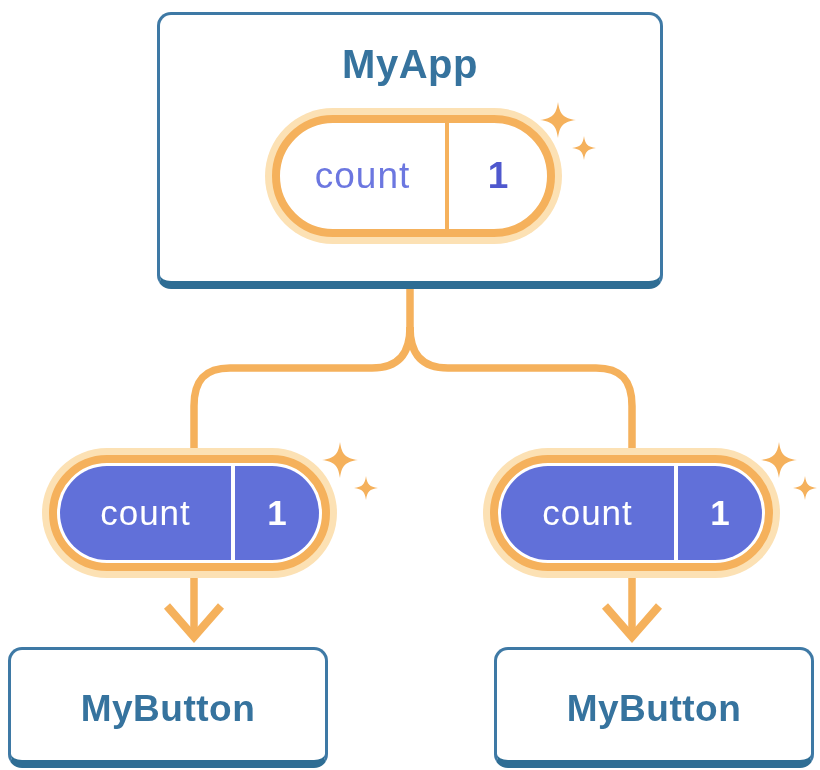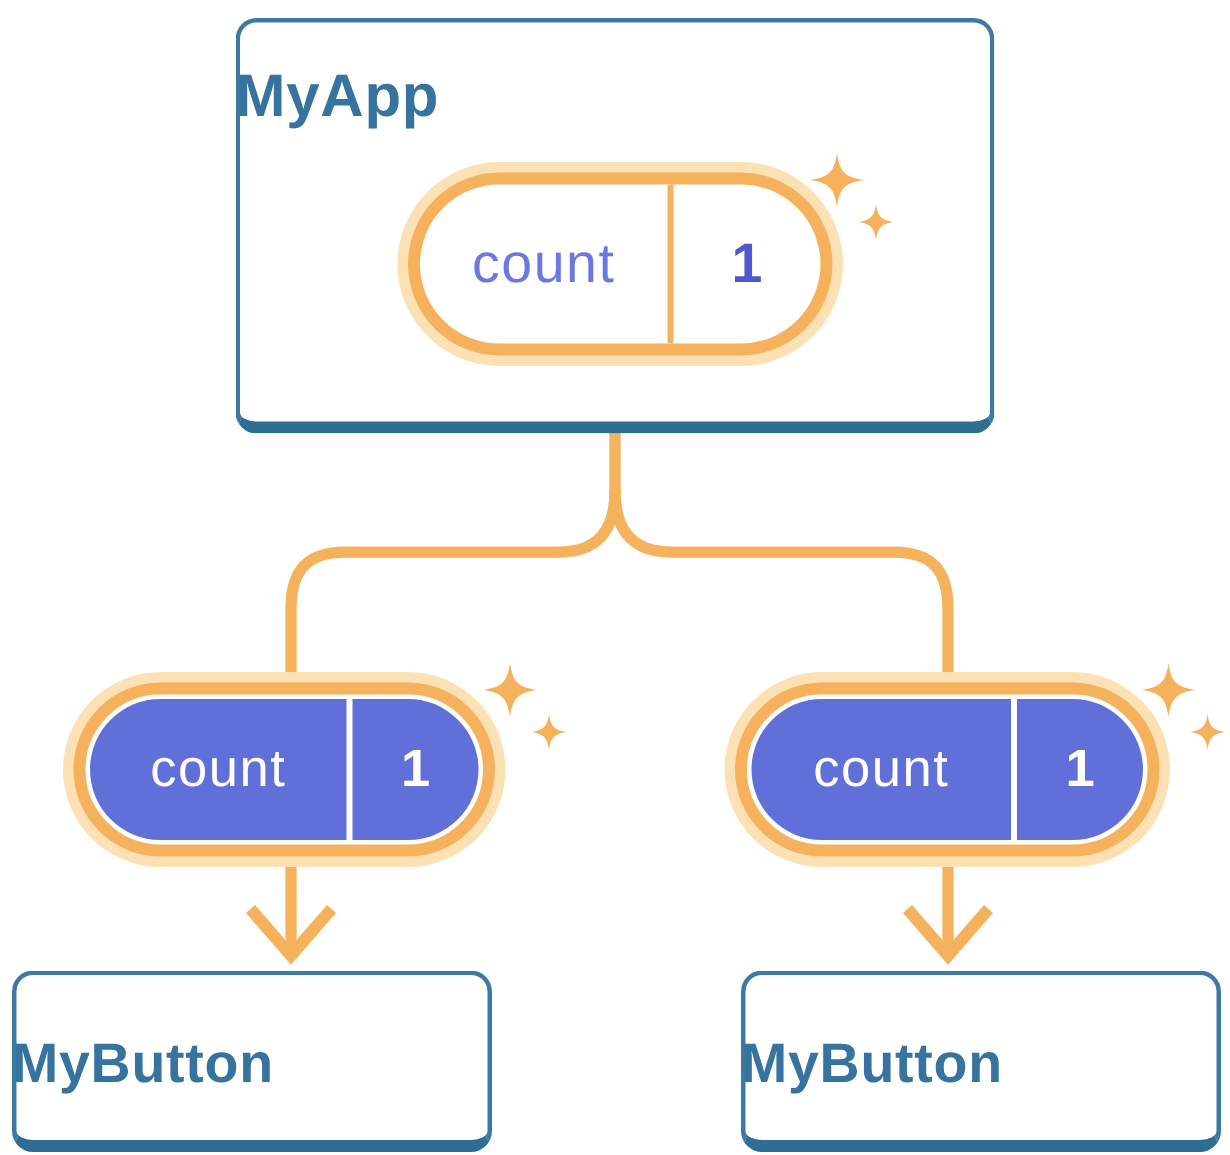--- a/index.html
+++ b/index.html
@@ -22,21 +22,21 @@
   .card{
     background:var(--white);
     border:3px solid var(--card-border);
     border-bottom:8px solid var(--card-border-dark);
     border-radius:14px;
     z-index:2;
   }
   .card-title{
     color:var(--text-blue);
     font-weight:700;
-    text-align:left;
+    text-align:center;
     z-index:3;
     letter-spacing:0.5px;
   }
   .root-title{font-size:40px;}
   .child-title{font-size:37px;}
 
   
   .pill-glow{
     background:var(--glow);
     border-radius:999px;

